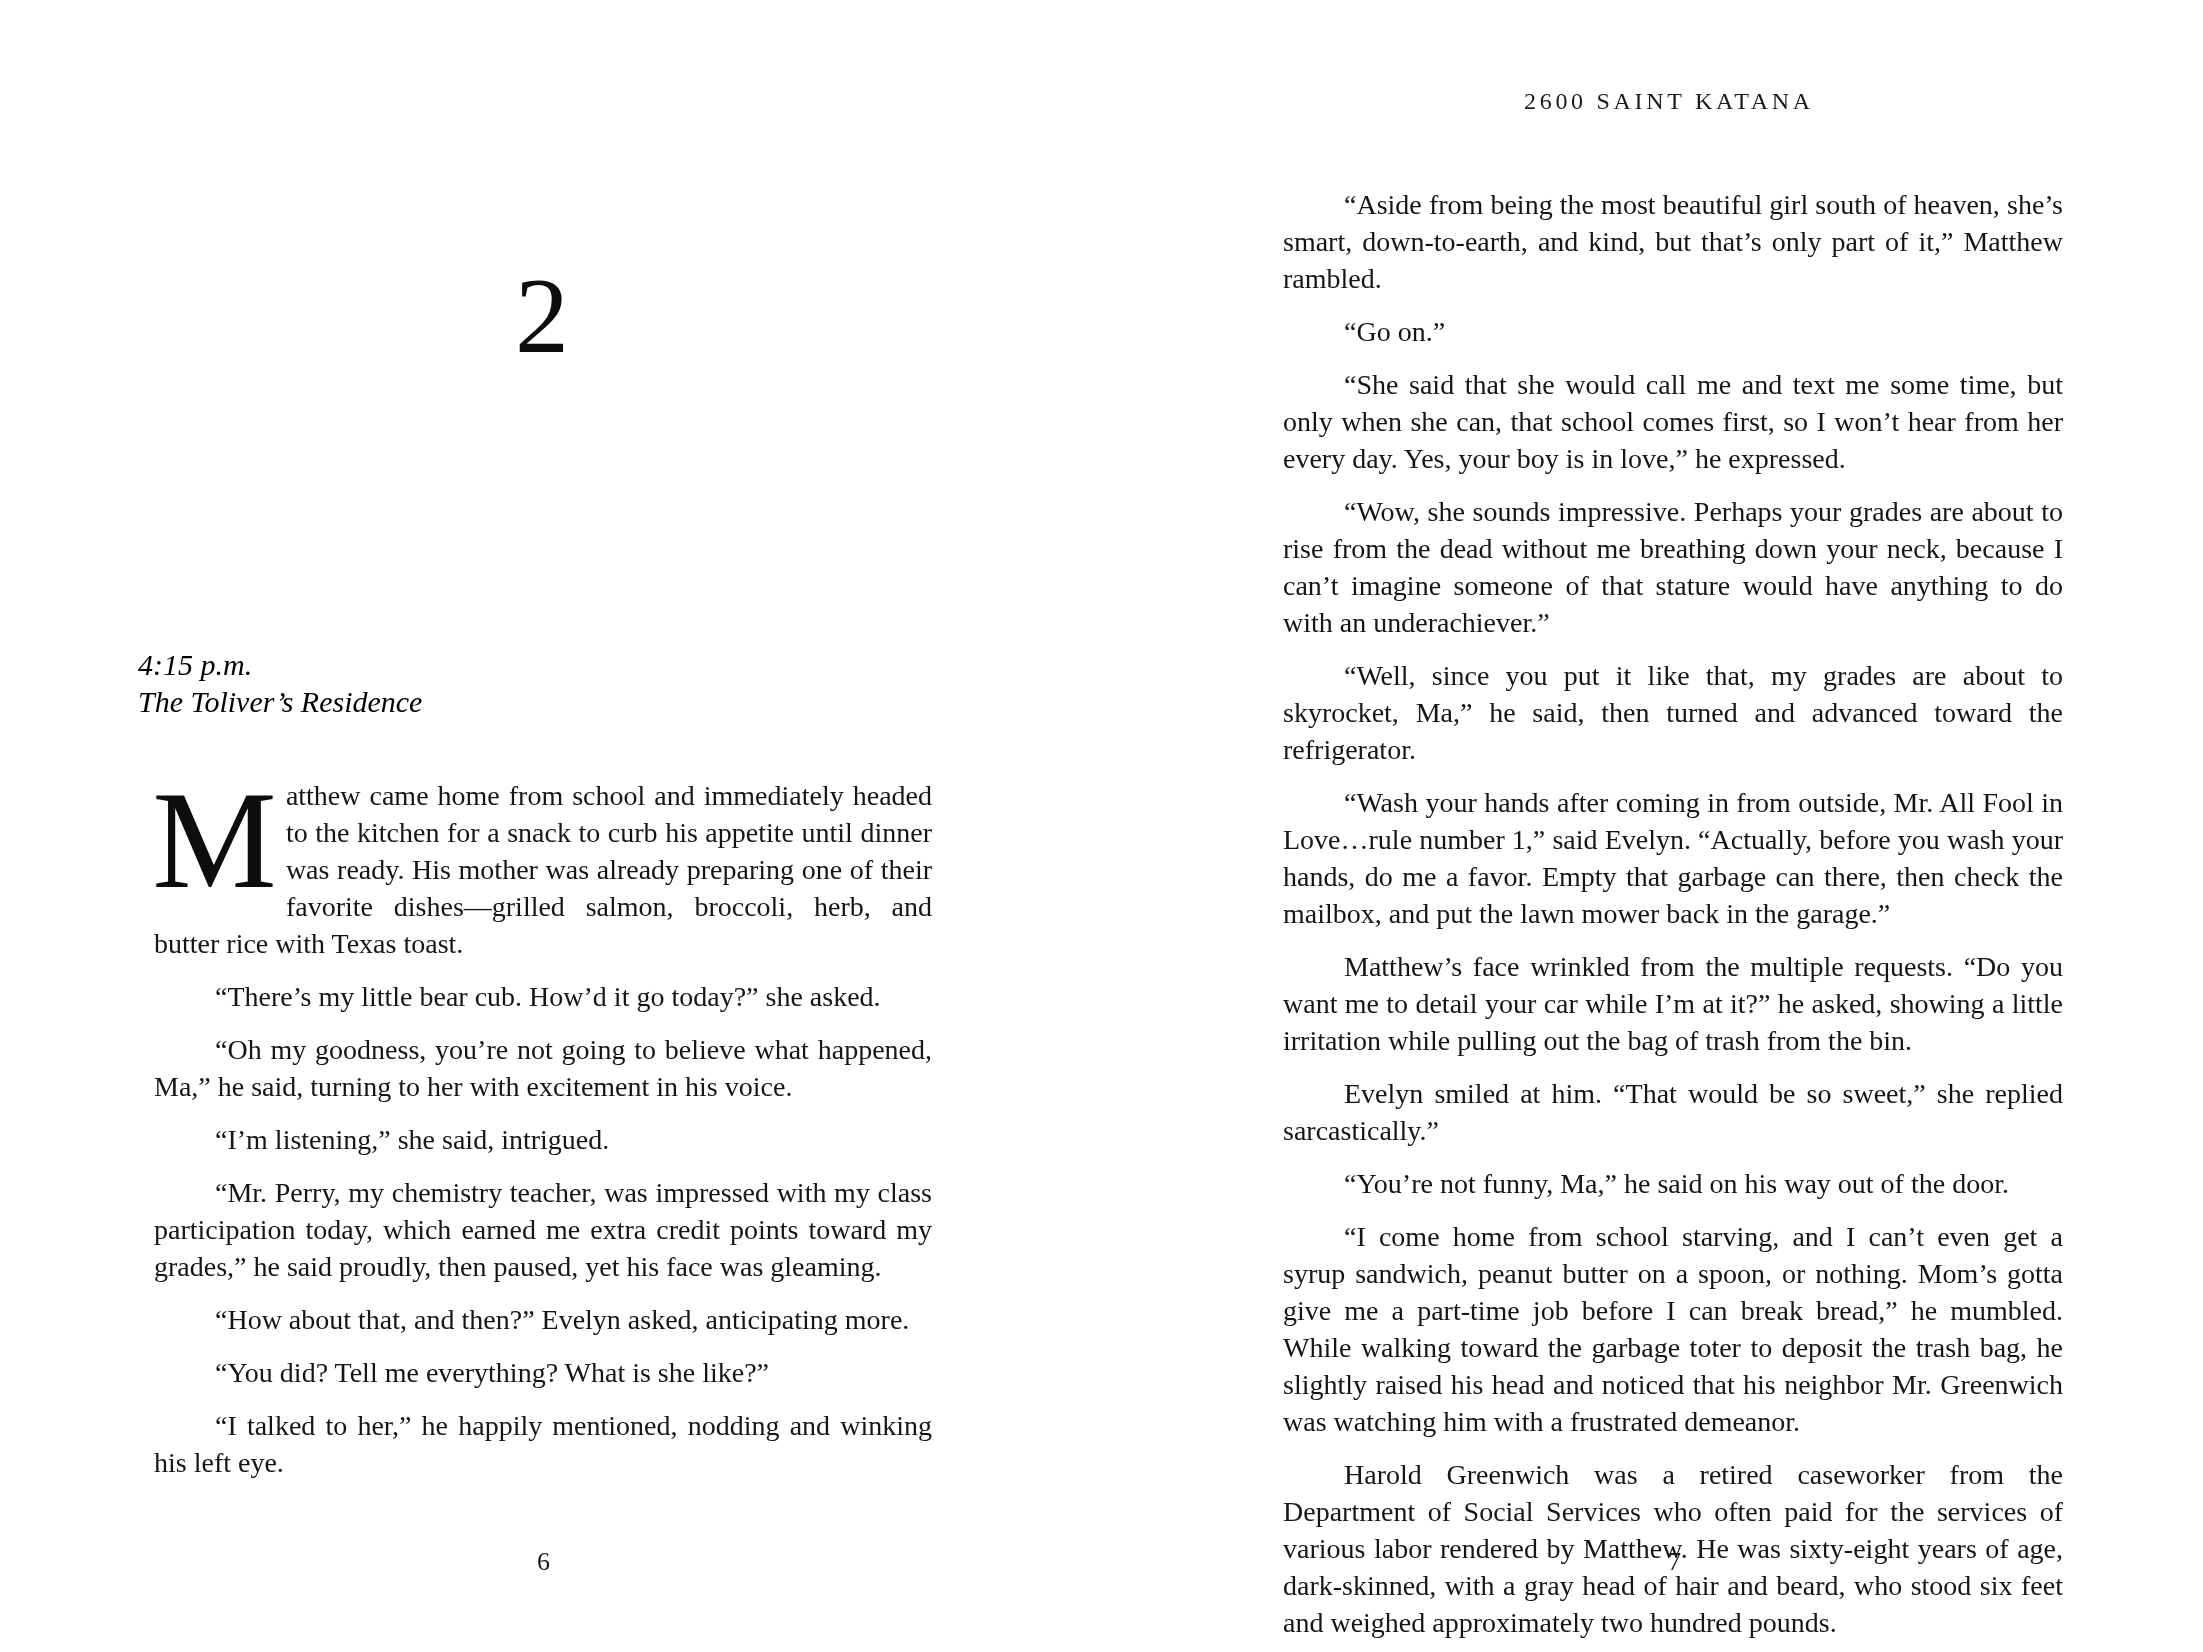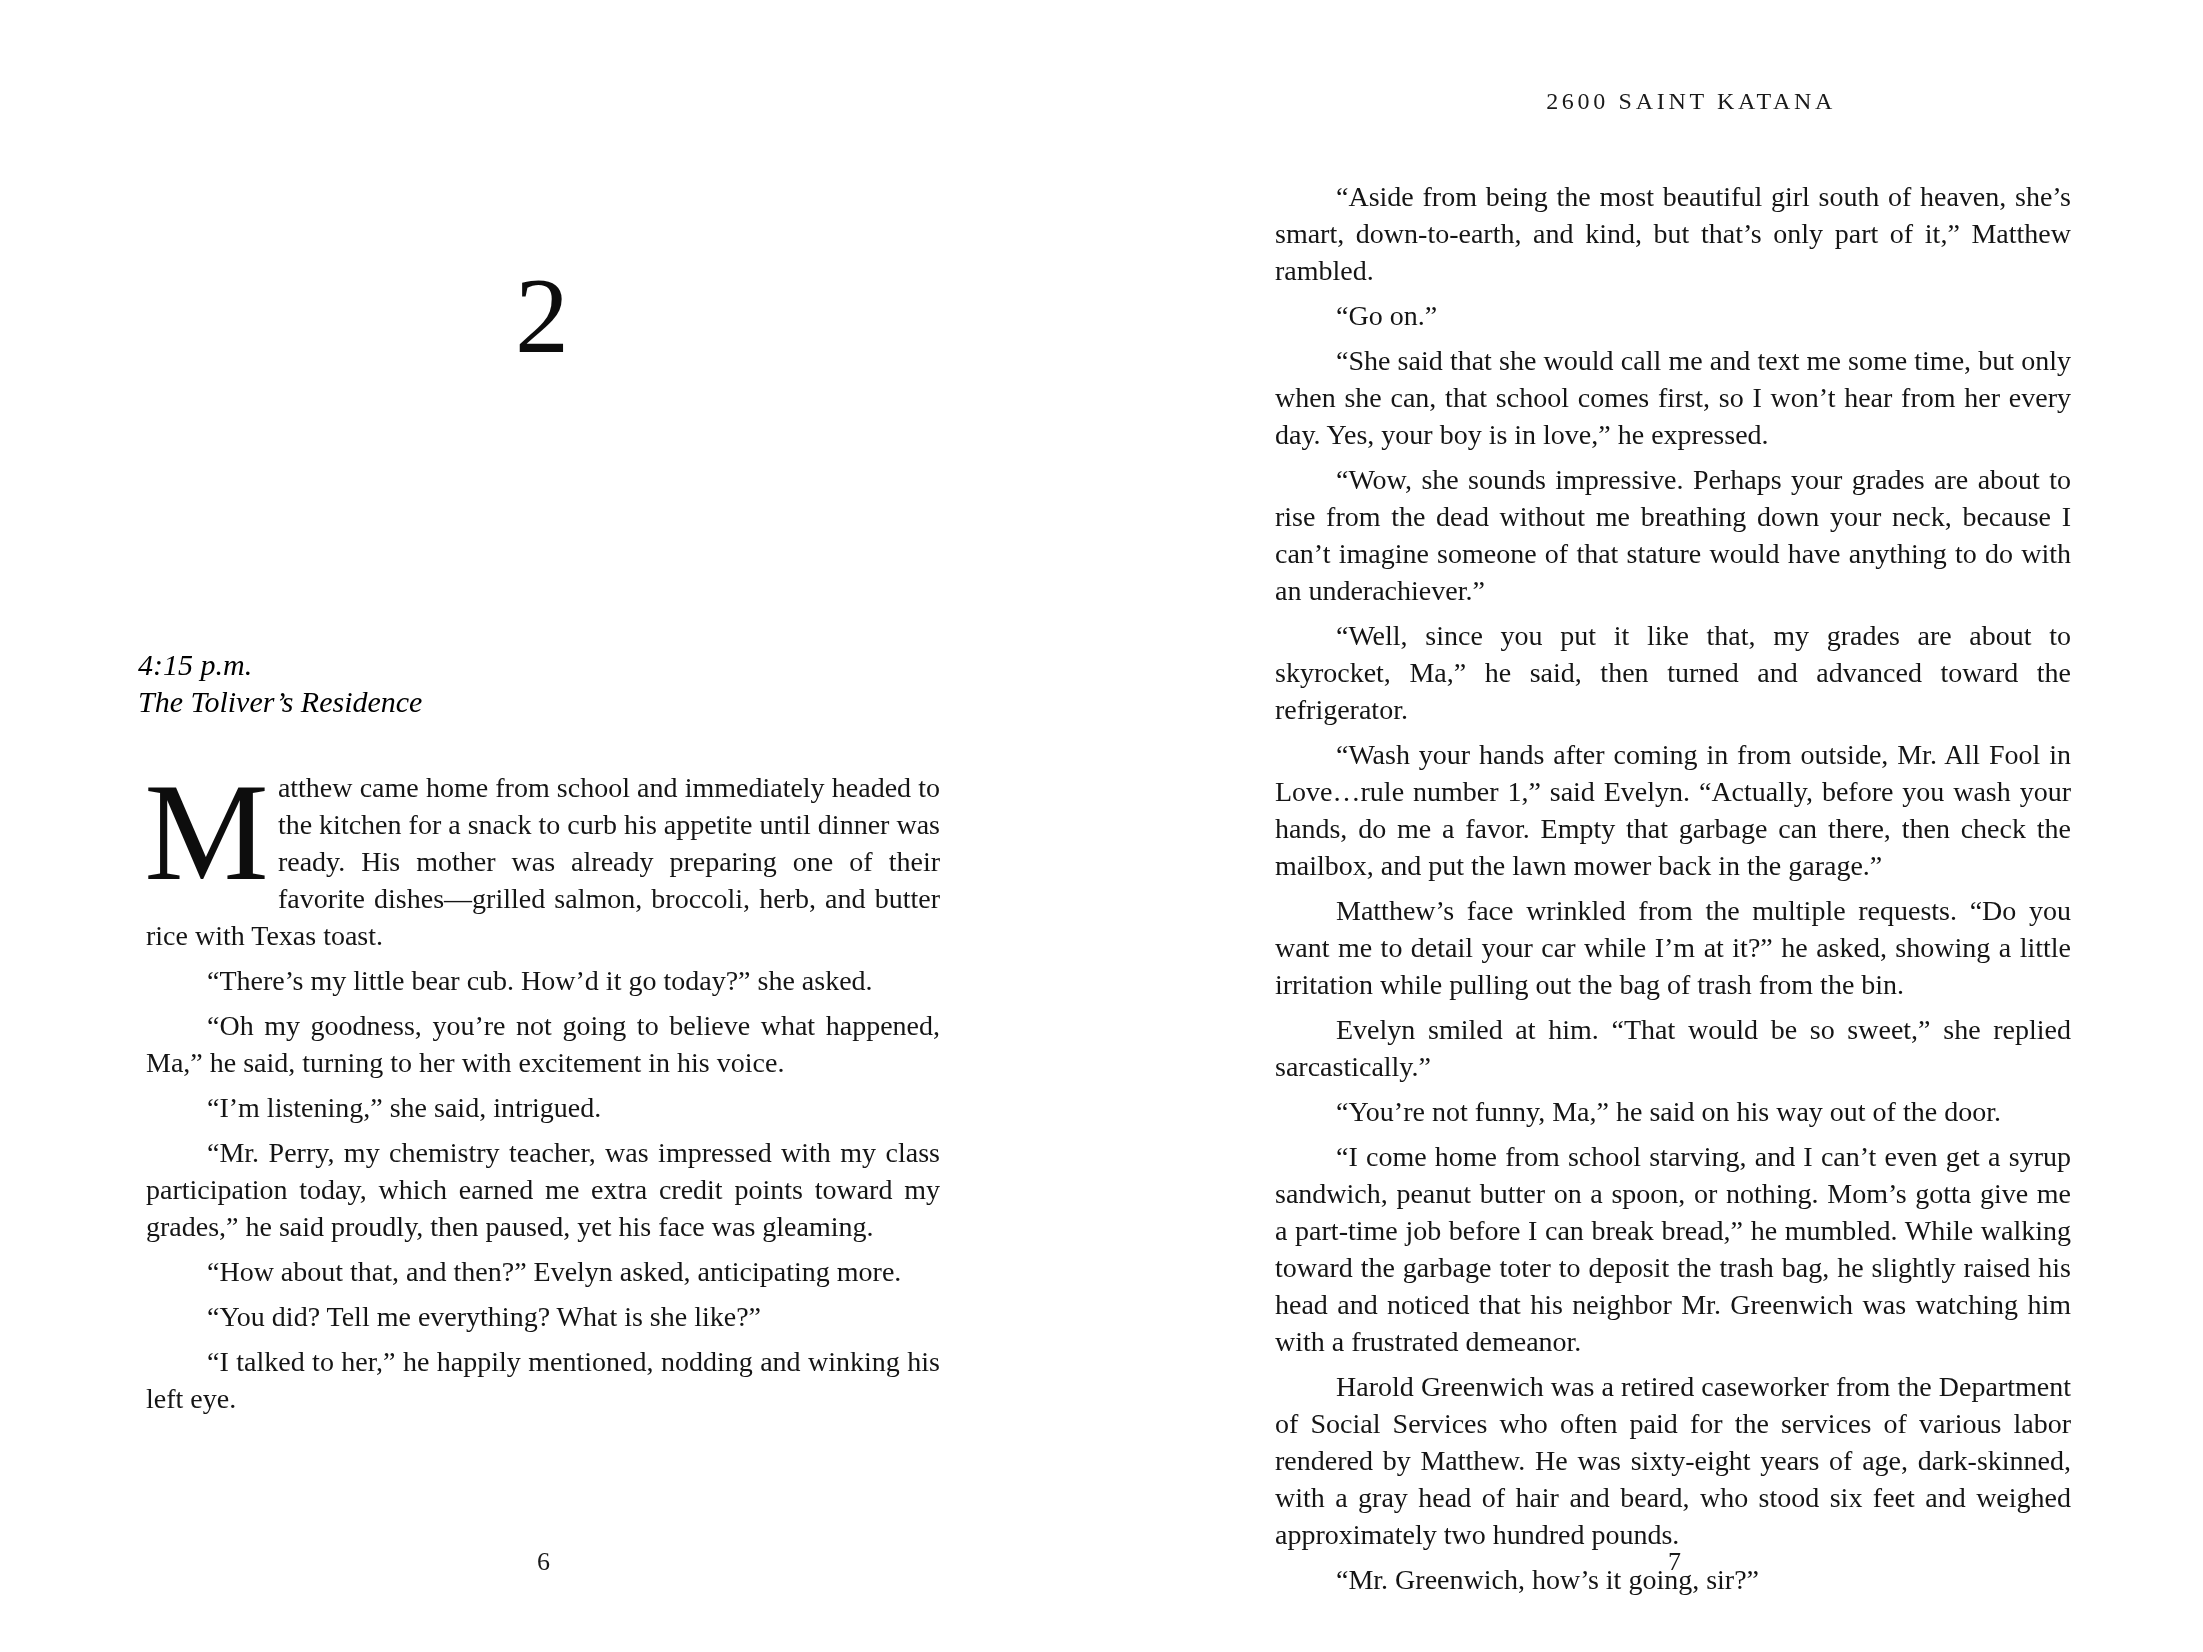--- a/index.html
+++ b/index.html
@@ -26,21 +26,21 @@
   }
   .page-right {
     left: 1102px;
     width: 1102px;
   }
   .running-head {
     position: absolute;
     top: 88px;
     left: 1524px;
     width: 312px;
-    text-align: right;
+    text-align: left;
     font-size: 24px;
     letter-spacing: 3.7px;
     color: #1a1a1a;
   }
   .chapter-number {
     position: absolute;
     top: 262px;
     left: 138px;
     width: 808px;
     text-align: center;
@@ -72,21 +72,21 @@
     top: 761px;
     left: 138px;
     width: 810px;
   }
   .text-right {
     top: 170px;
     left: 1267px;
     width: 812px;
   }
   .text-block p {
-    margin: 8px;
+    margin: 16px;
     text-indent: 61px;
     text-align-last: left;
   }
   .text-block p.first {
     text-indent: 0;
   }
   .drop-cap {
     float: left;
     font-size: 140px;
     line-height: 103px;

